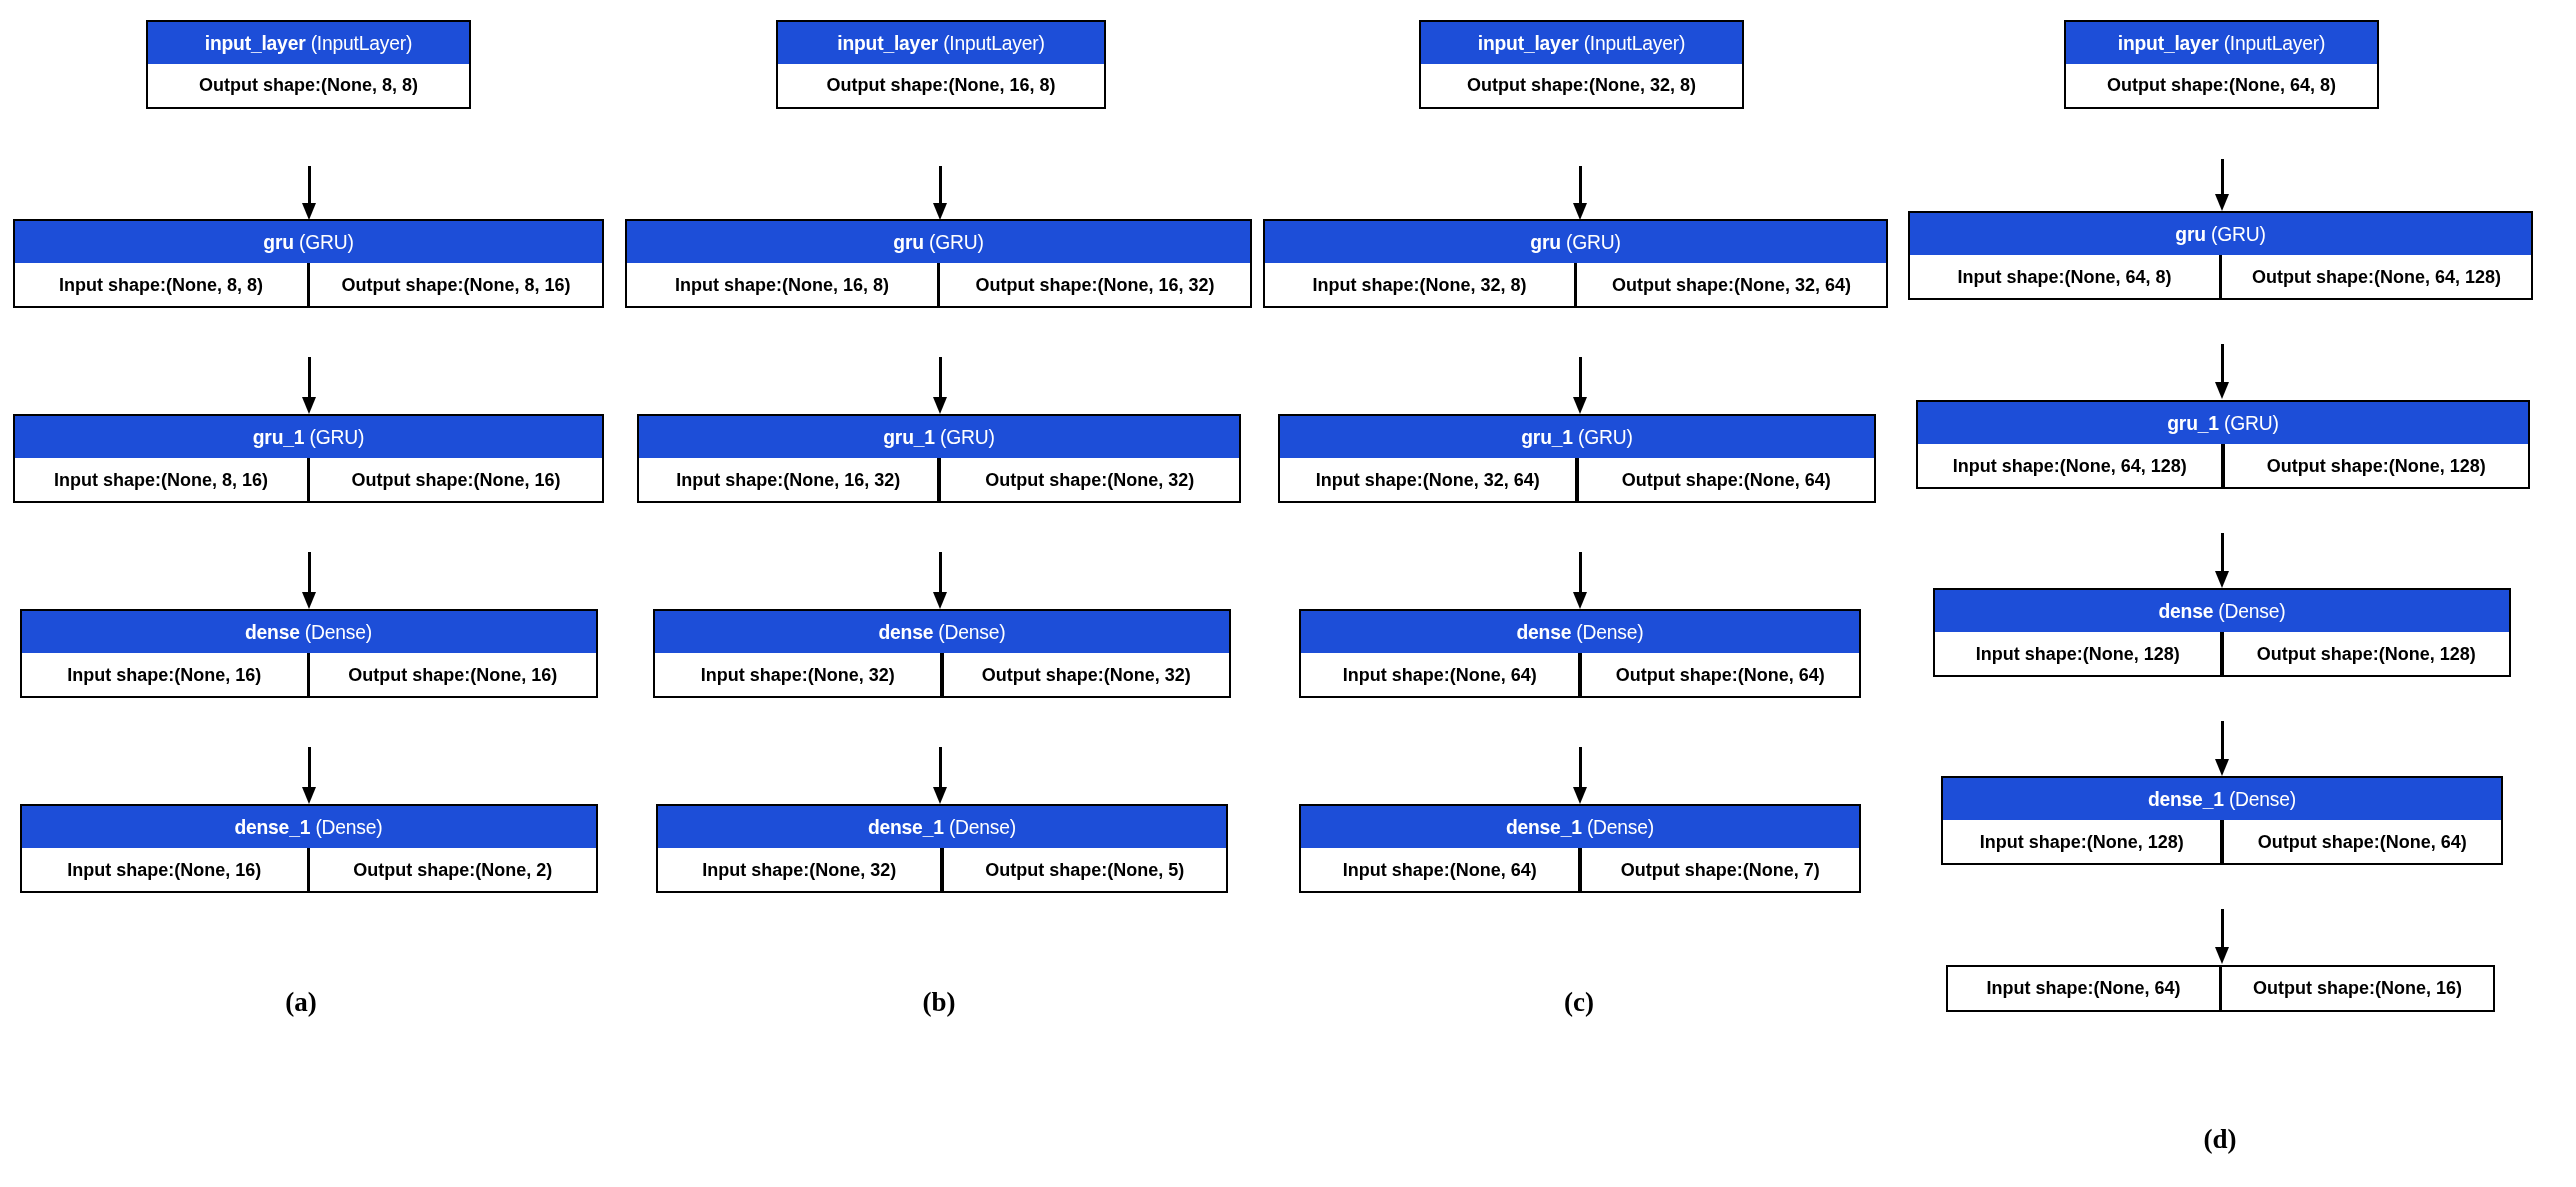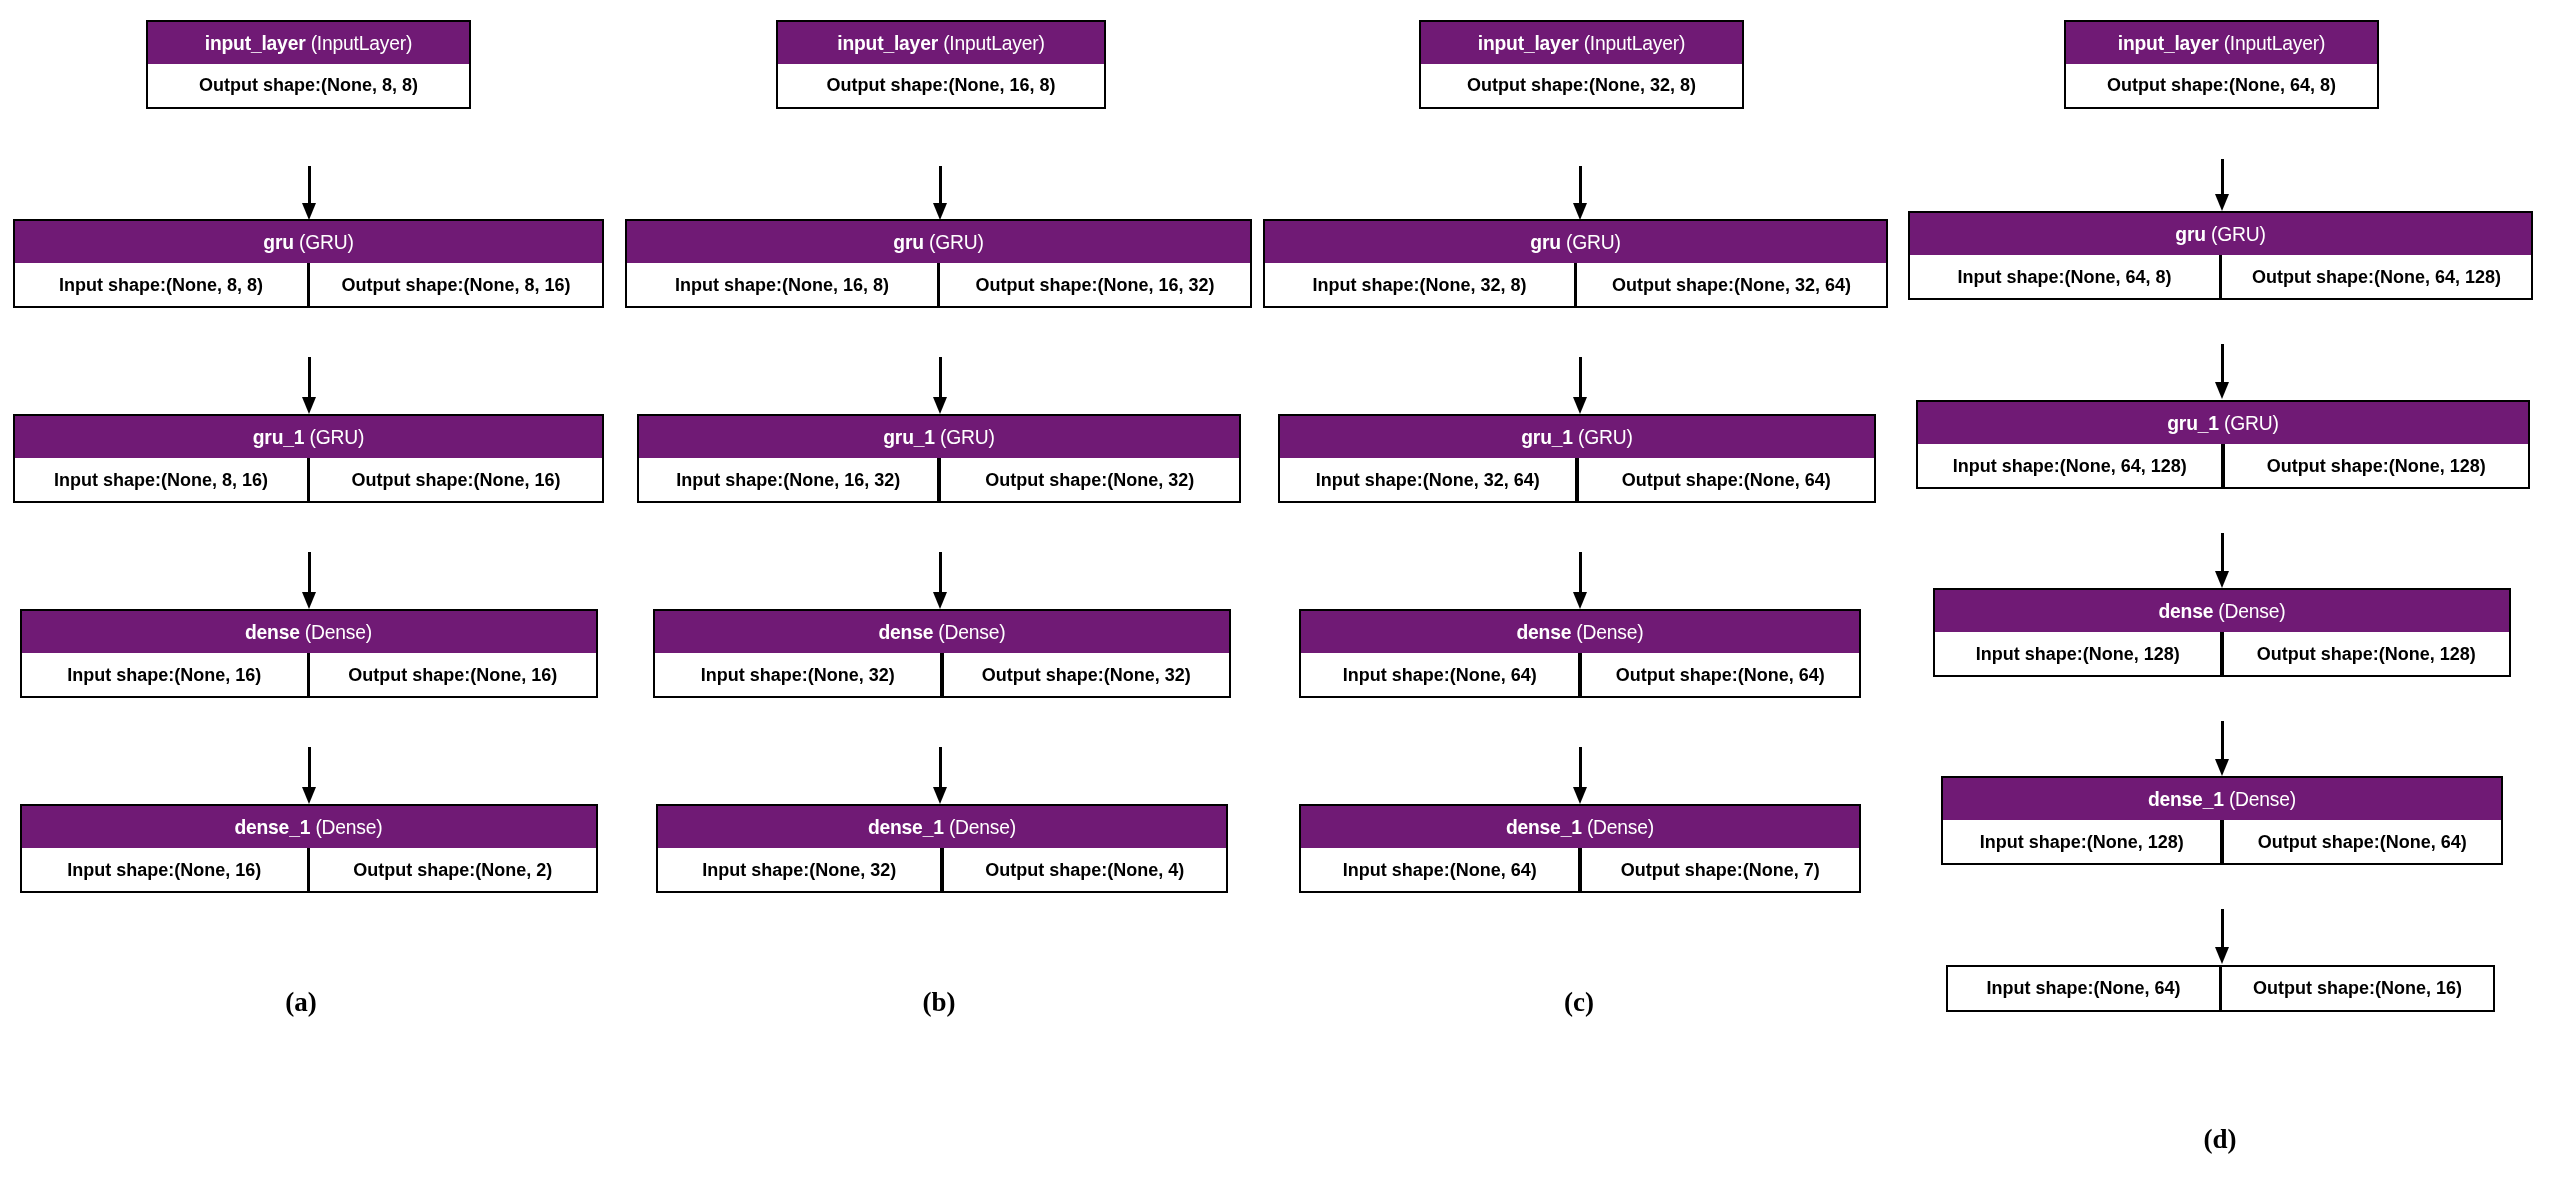--- a/index.html
+++ b/index.html
@@ -23,21 +23,21 @@
 
   
   .column {
     position: absolute;
     top: 0;
   }
 
   
   .node {
     position: absolute;
-    background: #701a75;
+    background: #1d4ed8;
     border: 2.3px solid #000000;
     box-sizing: border-box;
   }
   .node-title {
     color: #ffffff;
     text-align: center;
     font-size: 19.3px;
     line-height: 1;
     padding: 12.4px 4.6px 10.8px 4.6px;
     white-space: nowrap;
@@ -262,21 +262,21 @@
       </div>
       <div class="node" style="left: 656px; top: 804px; width: 572px;">
         <div class="node-title"><b>dense_1</b> <span class="plain">(Dense)</span></div>
         <div class="shape-row">
           <div class="shape-cell">
             <span class="lbl">Input shape: </span>
             <b>(None, 32)</b>
           </div>
           <div class="shape-cell">
             <span class="lbl">Output shape: </span>
-            <b>(None, 4)</b>
+            <b>(None, 5)</b>
           </div>
         </div>
       </div>
       <div class="caption" style="left: 908px; top: 987px; width: 62px;">(b)</div>
     </div>
     <div class="column" style="left: 0px; top: 0px; width: 2576px; height: 1187px;">
       <div class="arrow" style="left: 1580px; top: 166px;">
         <div class="stem" style="height: 37px;"></div>
         <div class="head" style="top: 37px;"></div>
       </div>

